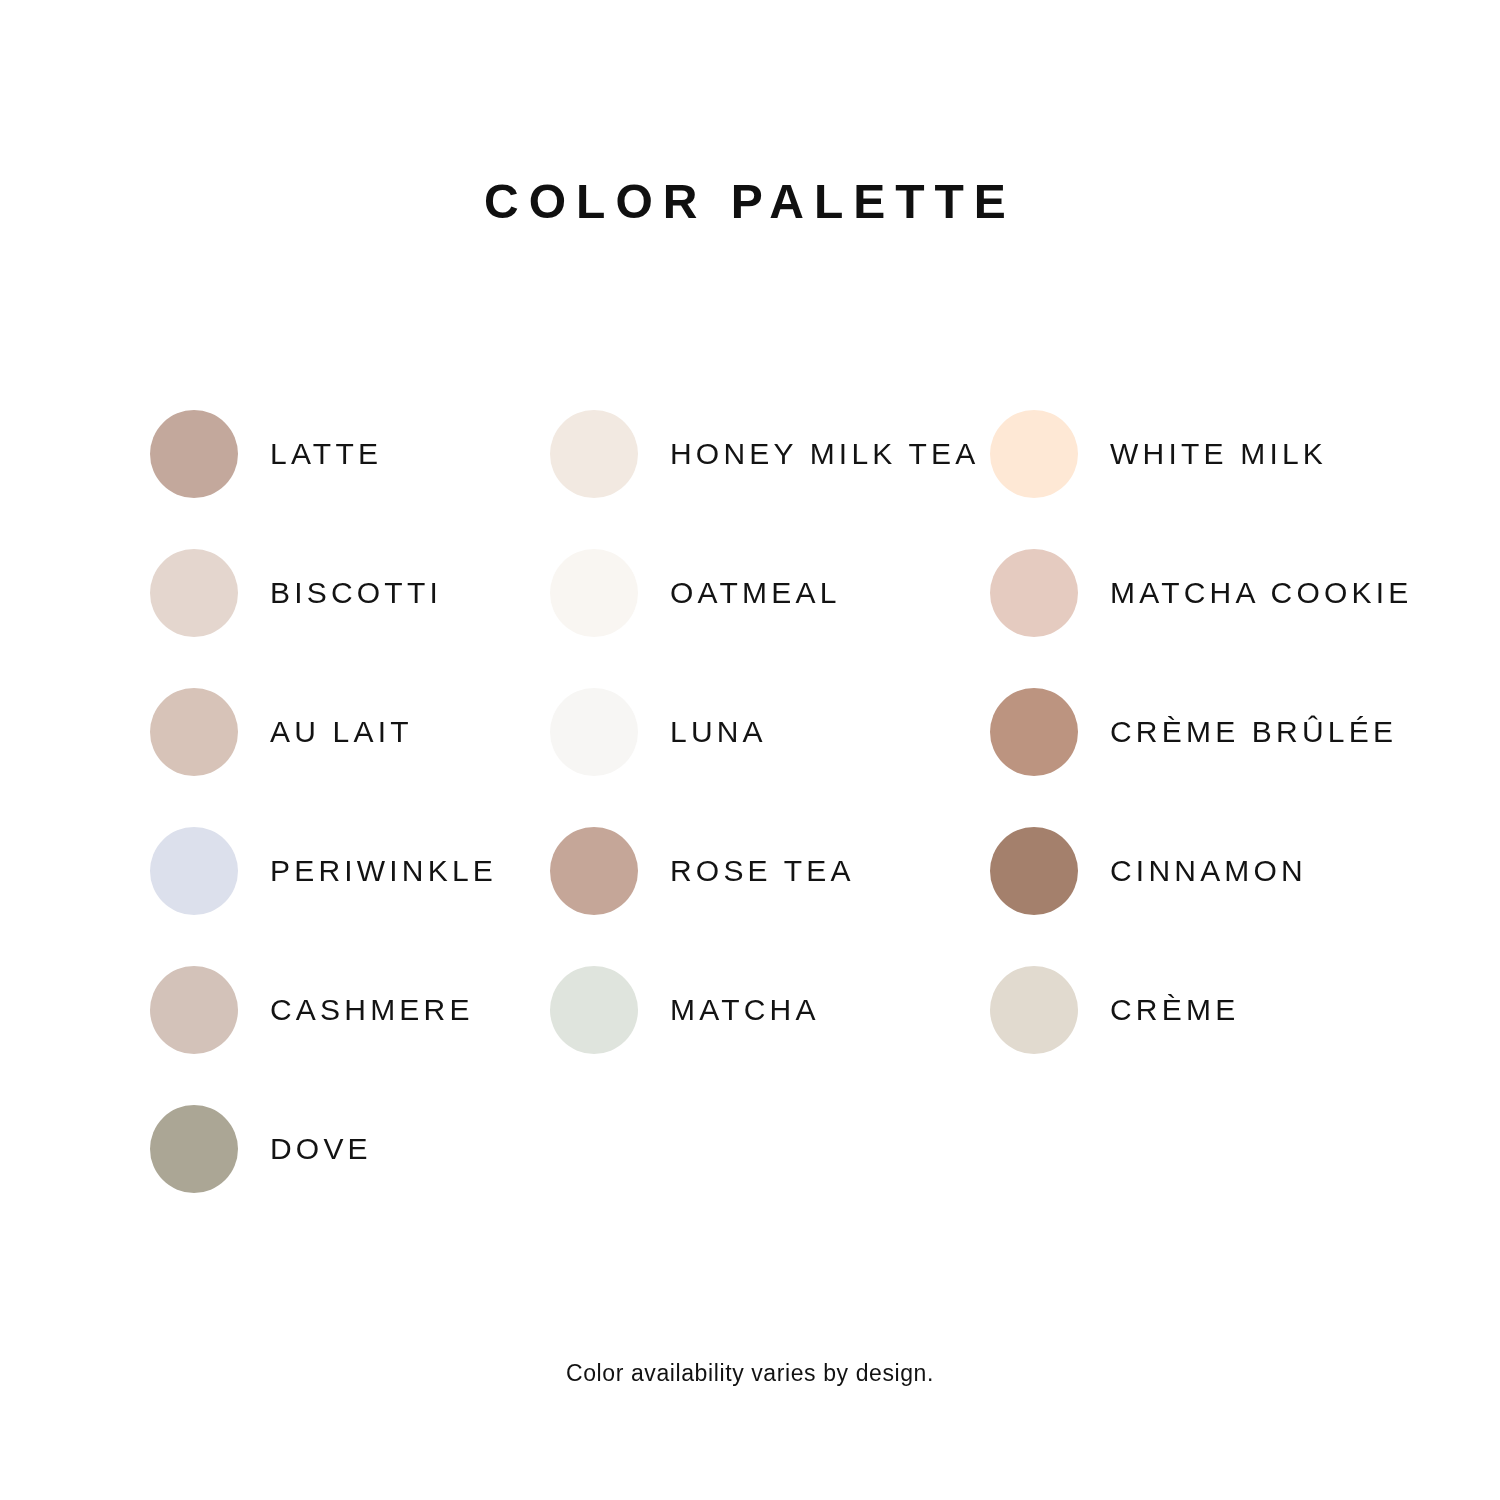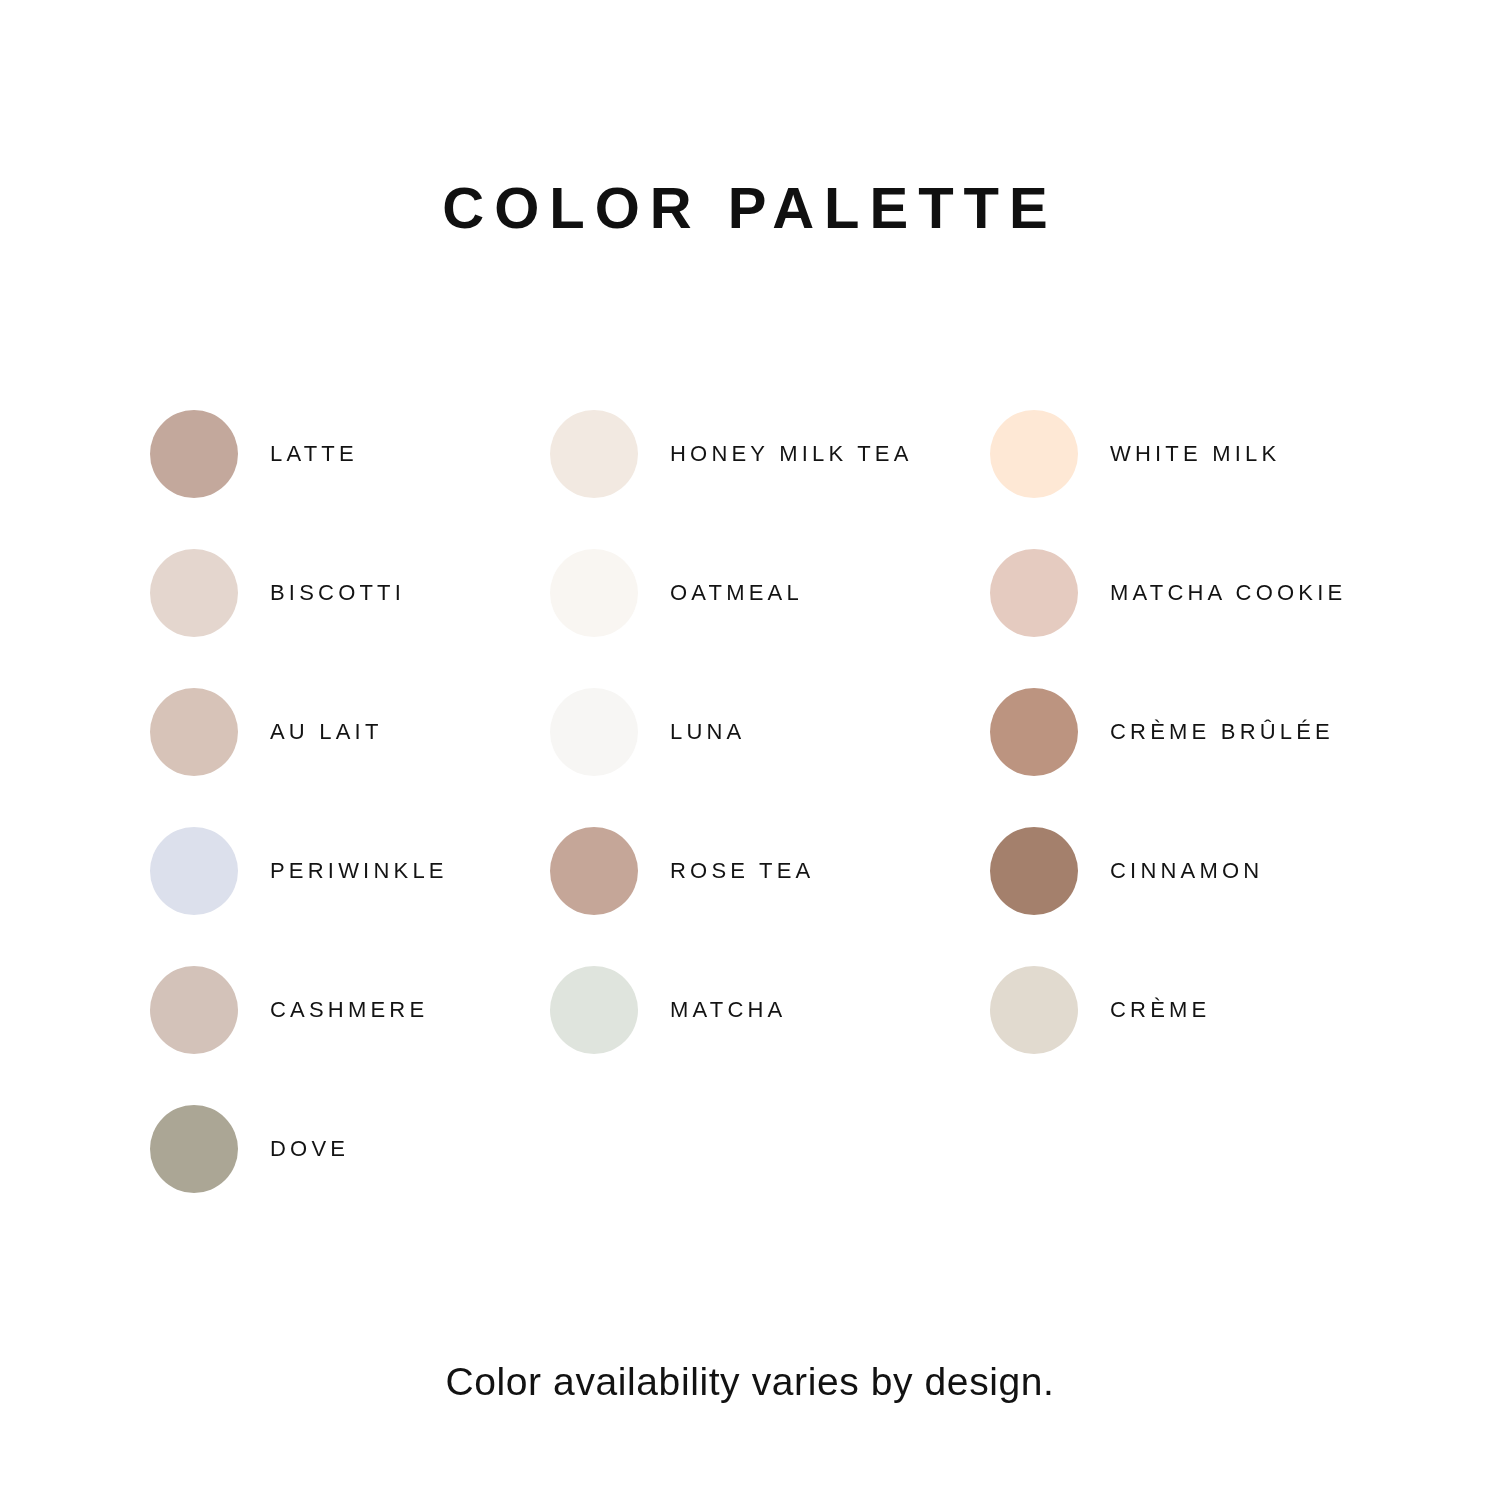--- a/index.html
+++ b/index.html
@@ -19,21 +19,21 @@
     width: 1500px;
     height: 1500px;
     box-sizing: border-box;
   }
   .title {
     position: absolute;
     top: 176px;
     left: 0;
     width: 1500px;
     text-align: center;
-    font-size: 58px;
+    font-size: 48px;
     font-weight: 700;
     letter-spacing: 10px;
     color: #101010;
     line-height: 1.1;
     white-space: nowrap;
   }
   .grid {
     position: absolute;
     top: 404px;
     left: 150px;
@@ -49,34 +49,34 @@
     height: 100px;
   }
   .dot {
     width: 88px;
     height: 88px;
     border-radius: 50%;
     flex: 0 0 88px;
   }
   .swatch-label {
     margin-left: 32px;
-    font-size: 22px;
+    font-size: 30px;
     letter-spacing: 4.2px;
     color: #131313;
     font-weight: 400;
     white-space: nowrap;
     line-height: 1;
   }
   .footnote {
     position: absolute;
     top: 1360px;
     left: 0;
     width: 1500px;
     text-align: center;
-    font-size: 39px;
+    font-size: 23px;
     letter-spacing: 0.6px;
     color: #121212;
     white-space: nowrap;
   }
 </style>
 </head>
 <body>
 
 <div class="page">
 

